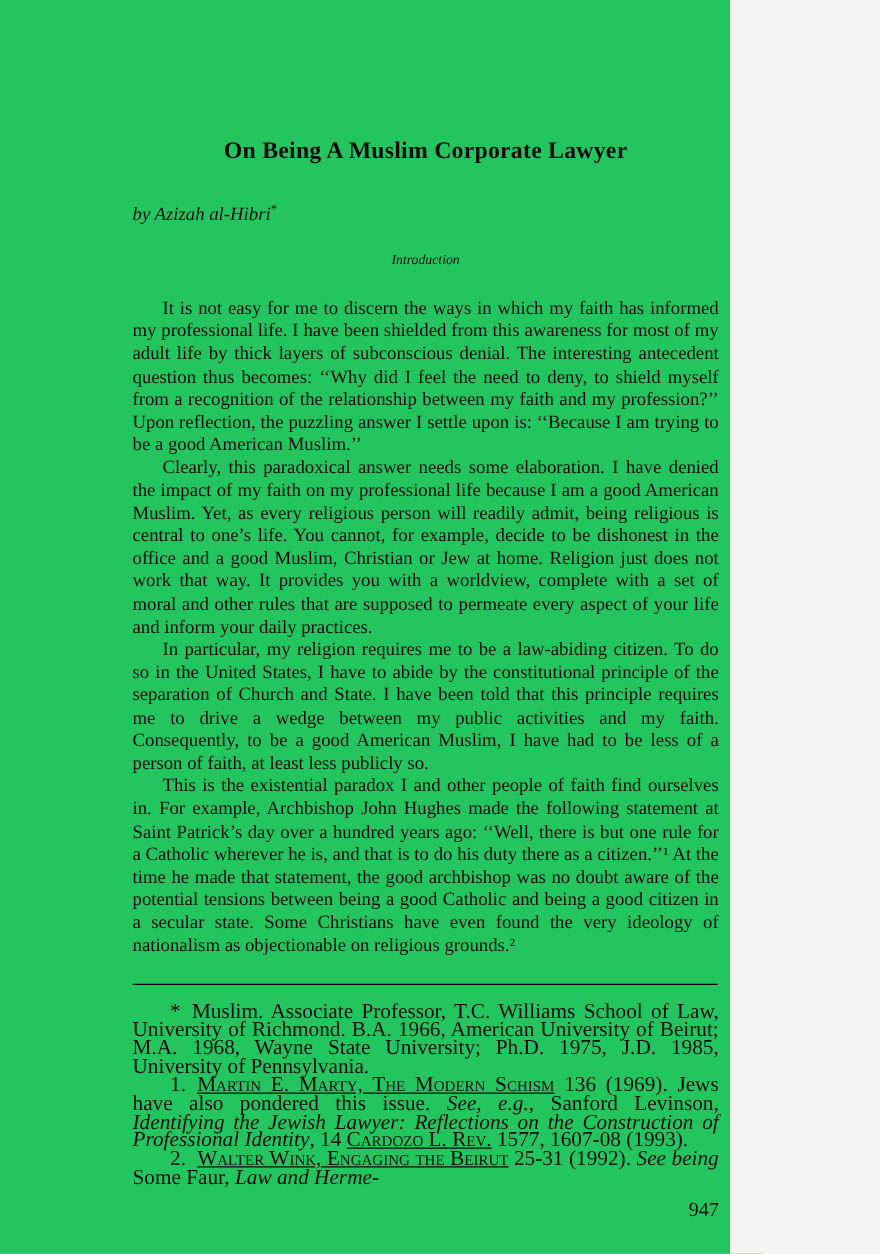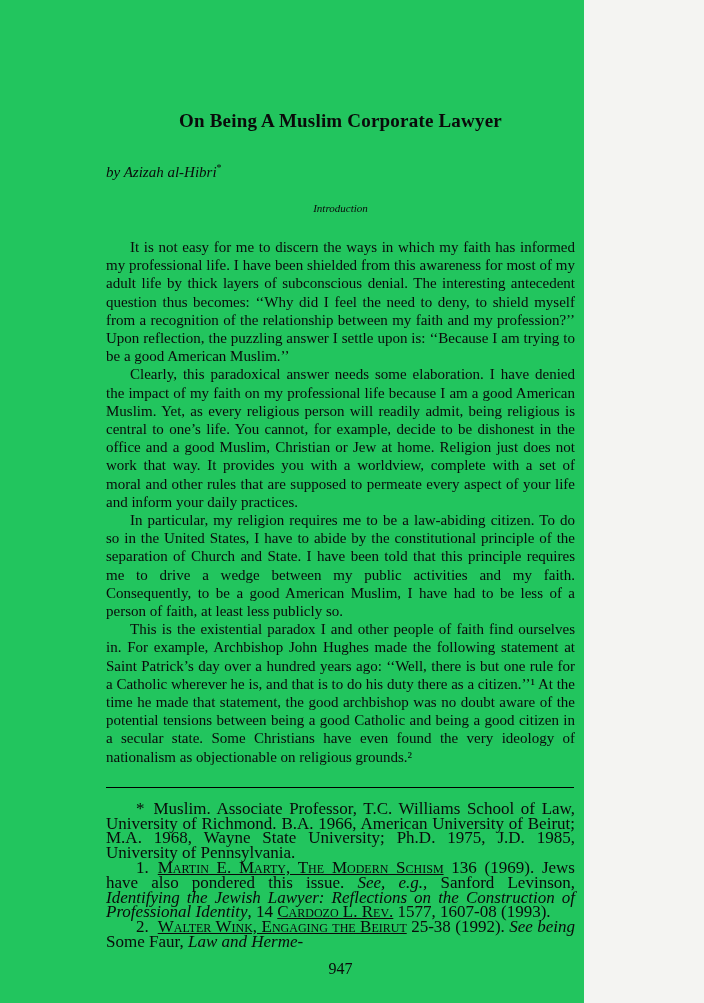--- a/index.html
+++ b/index.html
@@ -66,21 +66,21 @@
     line-height: 14.8px;
     text-align: justify;
   }
   .footnotes p { margin: 0; text-indent: 30px; }
   .fn-marker { margin-right: 9px; }
   .sc { font-variant: small-caps; text-decoration: underline; }
   .it { font-style: italic; }
   .page-number {
     margin-top: 10px;
     font-size: 16px;
-    text-align: center;
+    text-align: right;
   }
 </style>
 </head>
 <body>
 
 <div class="page">
   <main class="content">
 
     <h1 class="title">On Being A Muslim Corporate Lawyer</h1>
 
@@ -95,19 +95,19 @@
       <p>This is the existential paradox I and other people of faith find ourselves in. For example, Archbishop John Hughes made the following statement at Saint Patrick’s day over a hundred years ago: ‘‘Well, there is but one rule for a Catholic wherever he is, and that is to do his duty there as a citizen.’’¹ At the time he made that statement, the good archbishop was no doubt aware of the potential tensions between being a good Catholic and being a good citizen in a secular state. Some Christians have even found the very ideology of nationalism as objectionable on religious grounds.²</p>
     </section>
 
     <hr class="footnote-rule">
 
     <section class="footnotes">
       <p><span class="fn-marker">*</span><span>Muslim. Associate Professor, T.C. Williams School of Law, University of Richmond. B.A. 1966, American University of Beirut; M.A. 1968, Wayne State University; Ph.D. 1975, J.D. 1985, University of Pennsylvania.</span></p>
 
       <p><span class="fn-marker">1.</span><span class="sc">Martin E. Marty, The Modern Schism</span><span> 136 (1969). Jews have also pondered this issue. </span><span class="it">See, e.g.,</span><span> Sanford Levinson, </span><span class="it">Identifying the Jewish Lawyer: Reflections on the Construction of Professional Identity</span><span>, 14 </span><span class="sc">Cardozo L. Rev.</span><span> 1577, 1607-08 (1993).</span></p>
 
-      <p><span class="fn-marker">2.</span><span class="sc">Walter Wink, Engaging the Beirut</span><span> 25-38 (1992). </span><span class="it">See being</span><span> Some Faur, </span><span class="it">Law and Herme-</span></p>
+      <p><span class="fn-marker">2.</span><span class="sc">Walter Wink, Engaging the Beirut</span><span> 25-31 (1992). </span><span class="it">See being</span><span> Some Faur, </span><span class="it">Law and Herme-</span></p>
     </section>
 
     <div class="page-number">947</div>
 
   </main>
 </div>
 
 </body></html>

